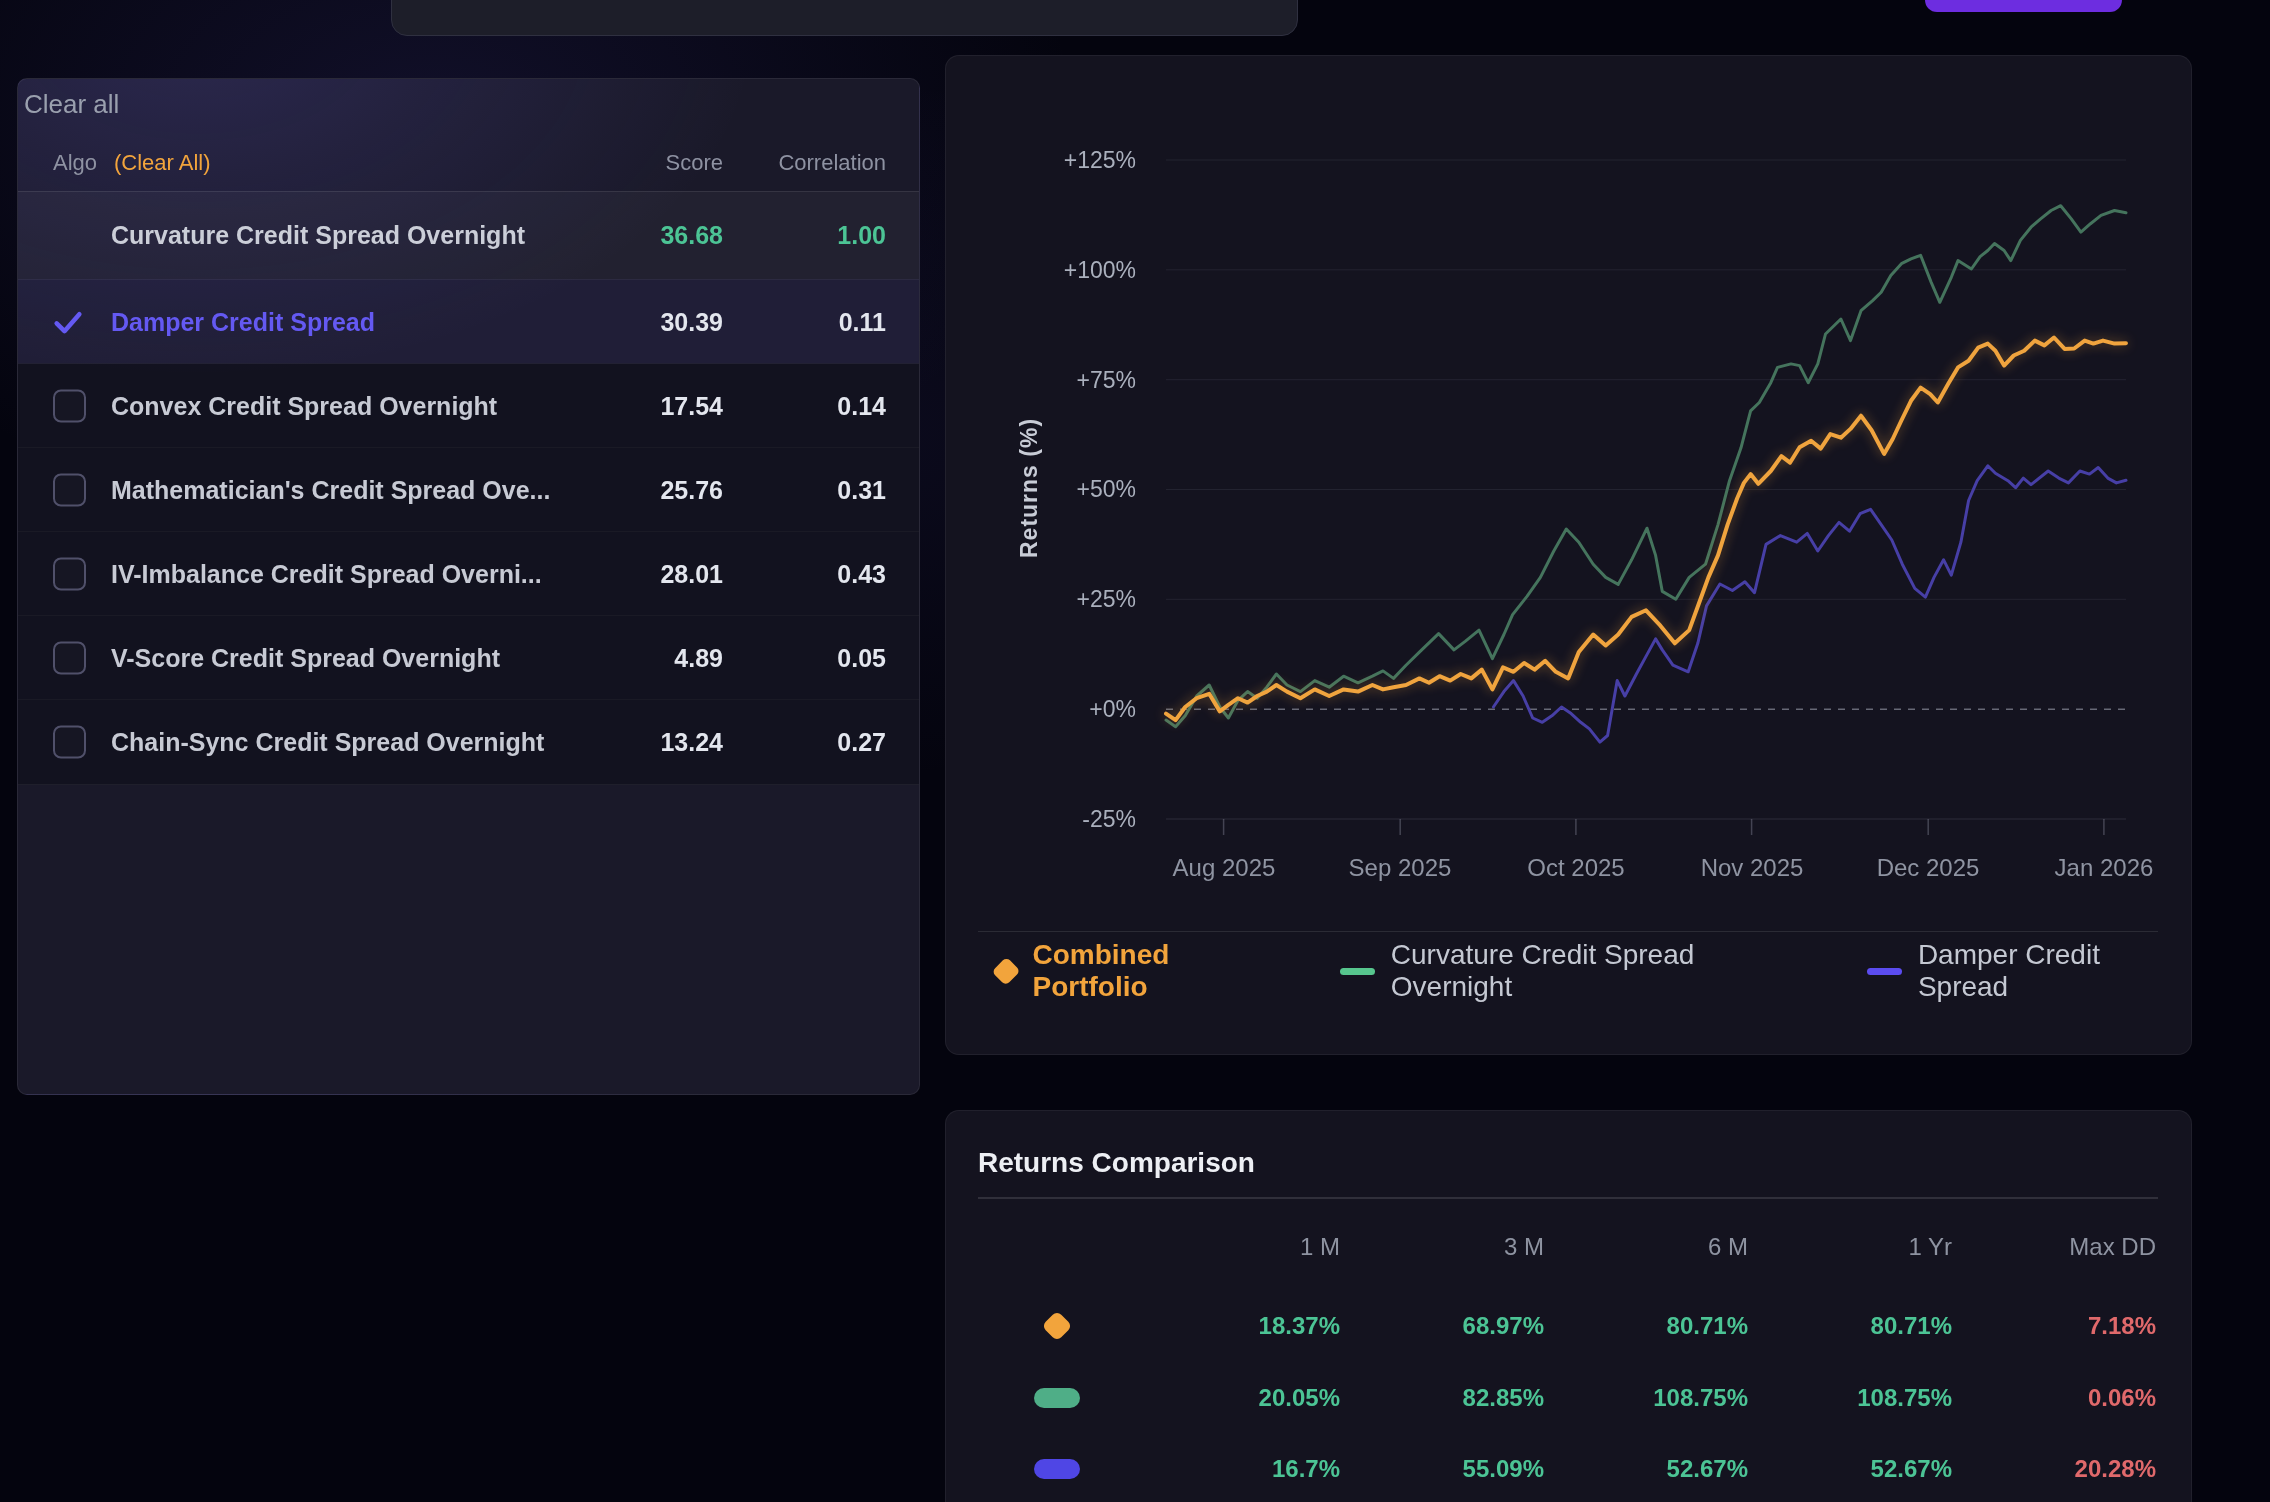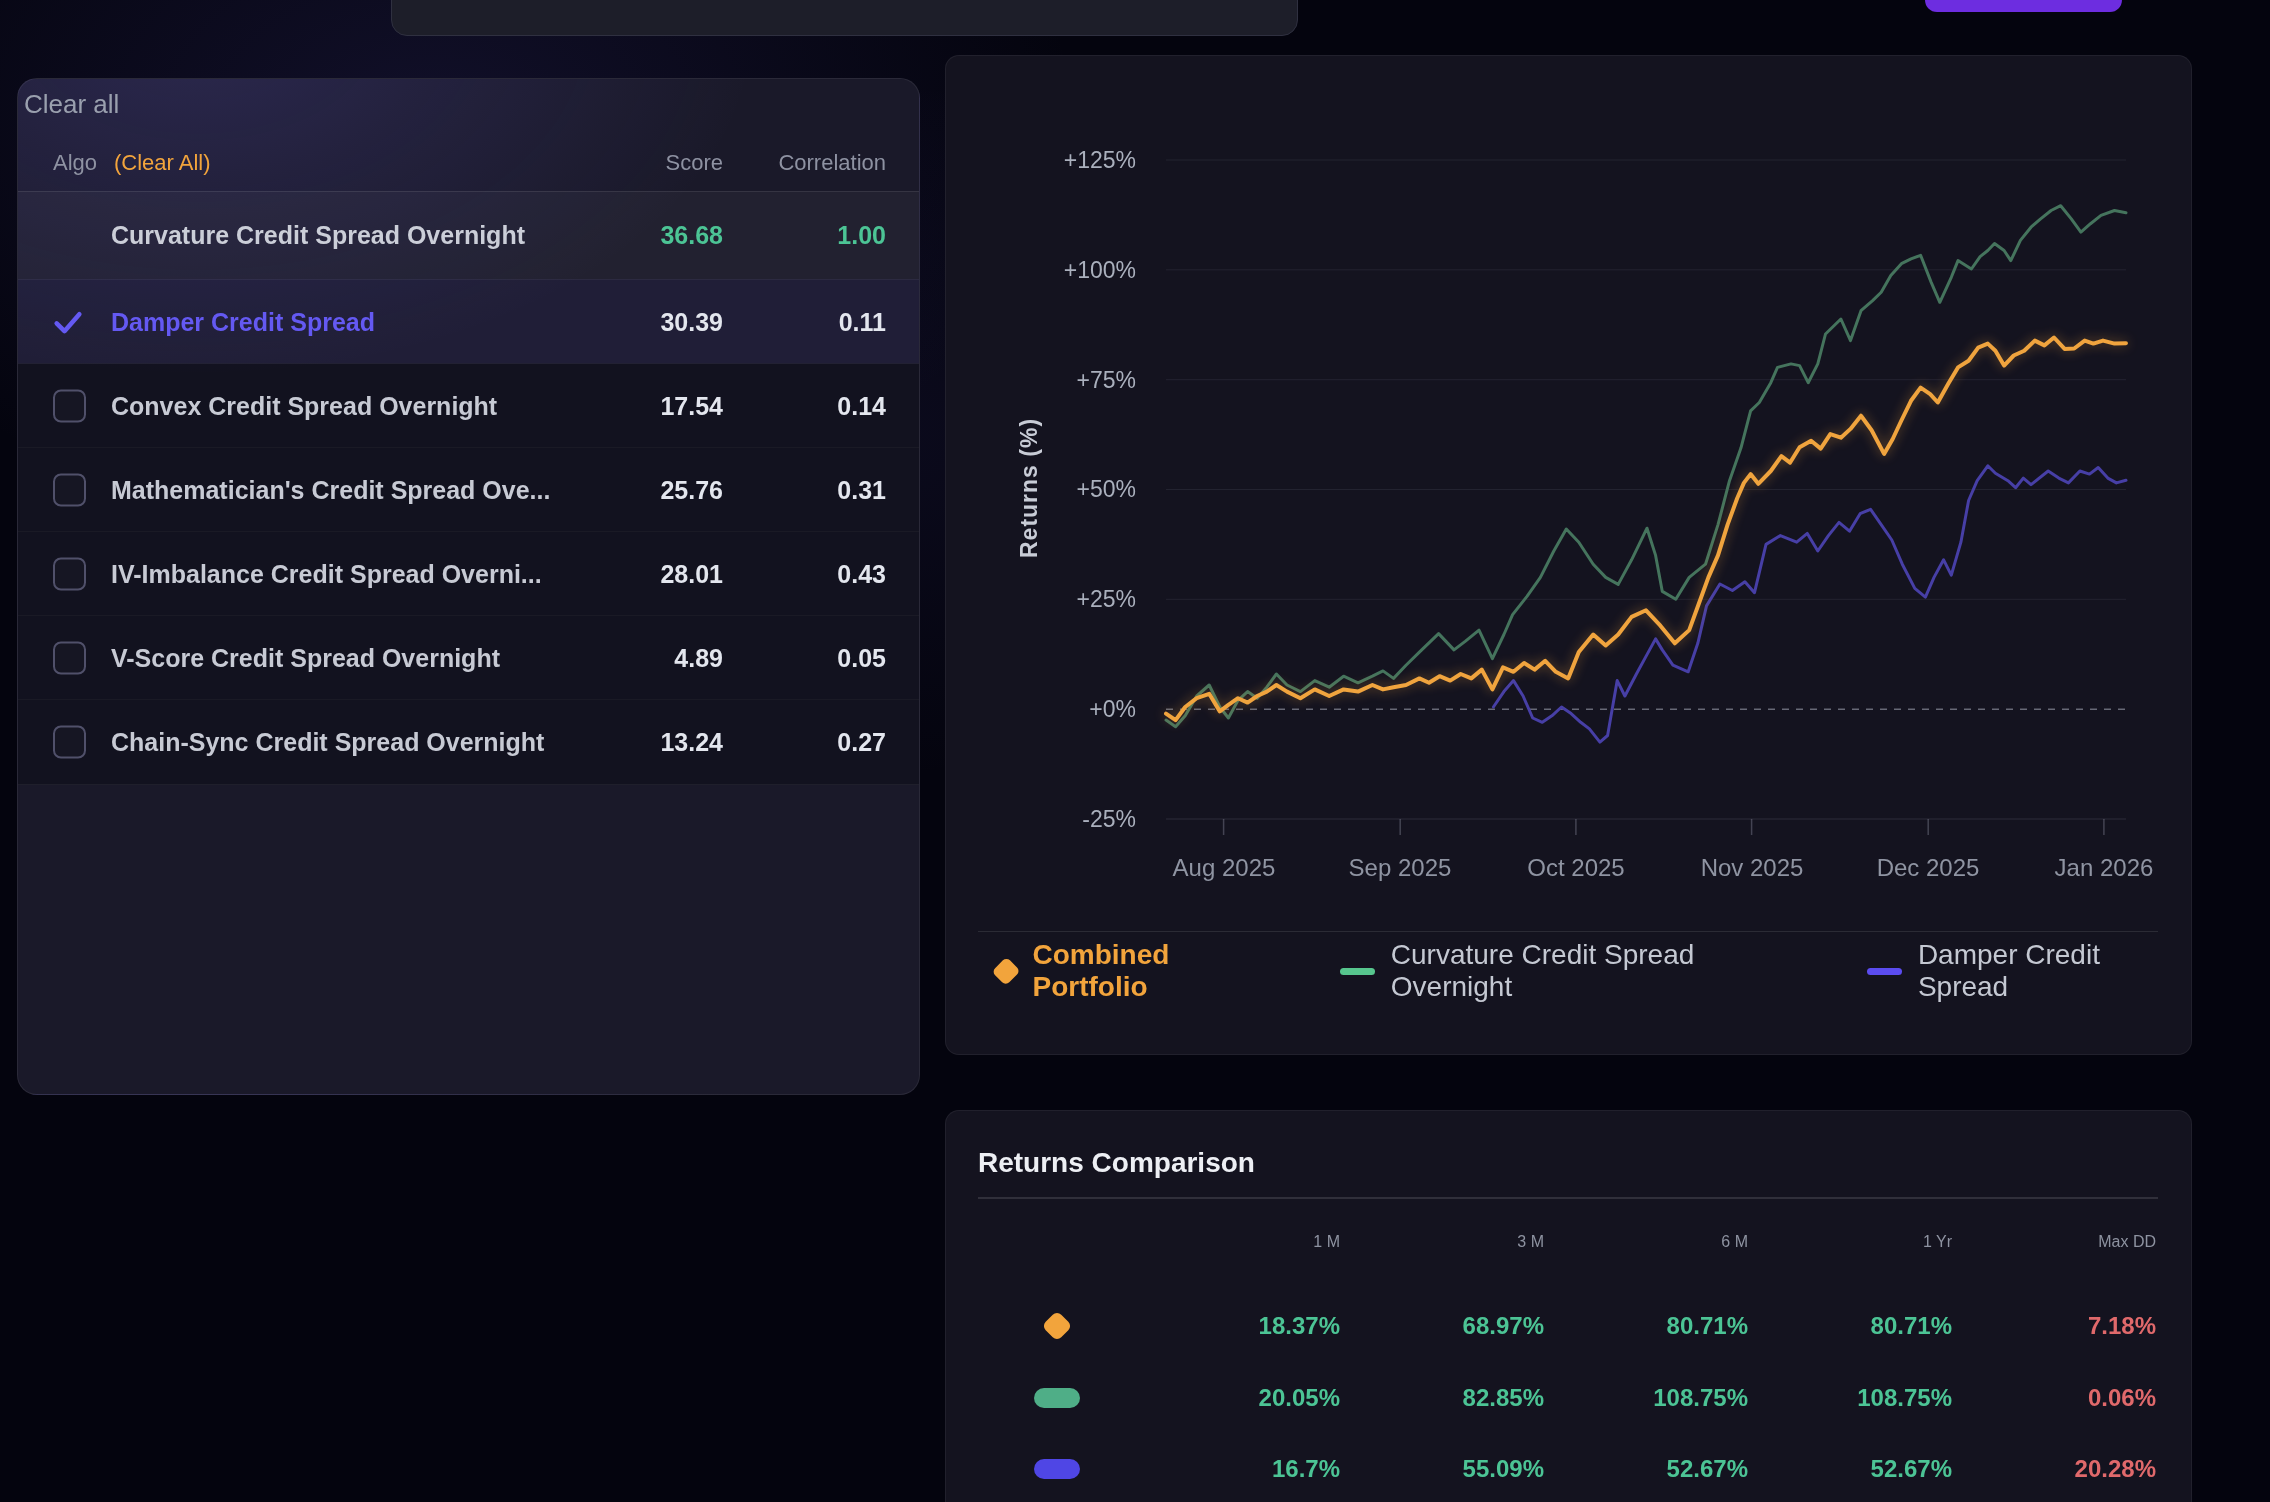--- a/index.html
+++ b/index.html
@@ -8,21 +8,21 @@
     background:
       radial-gradient(1000px 650px at 430px 120px, rgba(97,86,204,0.14), transparent 65%),
       radial-gradient(820px 540px at 860px 430px, rgba(97,86,204,0.08), transparent 65%),
       #04040e;}
   
   .search-bar{position:absolute;left:391px;top:-18px;width:905px;height:52px;border-radius:16px;
     background:#1d1e29;border:1px solid #2f3040;}
   .cta-button{position:absolute;left:1925px;top:-20px;width:197px;height:32px;border-radius:12px;
     background:var(--accent-button);}
   
-  .algo-panel{position:absolute;left:17px;top:78px;width:901px;height:1015px;border-radius:20px;
+  .algo-panel{position:absolute;left:17px;top:78px;width:901px;height:1015px;border-radius:10px;
     border:1px solid rgba(255,255,255,0.07);
     background:radial-gradient(900px 560px at 20% -5%, rgba(110,100,228,0.20), transparent 62%), #1a1929;
     overflow:hidden;}
   .floating-clear{position:absolute;left:6px;top:10px;font-size:26px;color:#9aa0ae;font-weight:500;}
   .algo-header{position:absolute;left:0;right:0;top:56px;height:56px;line-height:56px;
     border-bottom:1px solid rgba(255,255,255,0.09);font-size:22px;color:#8e92a2;}
   .algo-header .h-algo{position:absolute;left:35px;}
   .algo-header .h-clear{position:absolute;left:96px;color:var(--accent-orange);cursor:pointer;}
   .col-score{position:absolute;right:196px;text-align:right;}
   .col-corr{position:absolute;right:33px;text-align:right;}
@@ -58,21 +58,21 @@
   .legend-item{display:flex;align-items:center;gap:16px;cursor:pointer;}
   .sw-diamond{width:21px;height:21px;border-radius:5px;transform:rotate(45deg);}
   .sw-line{width:36px;height:7px;border-radius:4px;}
   .legend-label{font-size:28px;color:#c4c8d2;font-weight:500;}
   .legend-item.emph .legend-label{color:var(--accent-orange);font-weight:700;}
   
   .returns-panel{position:absolute;left:945px;top:1110px;width:1245px;height:560px;border-radius:14px;
     border:1px solid rgba(255,255,255,0.06);background:#14131f;}
   .rc-title{position:absolute;left:32px;top:36px;font-size:28px;font-weight:700;color:#edeff4;}
   .rc-divider{position:absolute;left:32px;top:86px;width:1180px;height:2px;background:rgba(255,255,255,0.12);}
-  .rc-col{position:absolute;top:122px;width:170px;text-align:right;font-size:16px;color:#8e93a1;}
+  .rc-col{position:absolute;top:122px;width:170px;text-align:right;font-size:24px;color:#8e93a1;}
   .c0{left:224px}.c1{left:428px}.c2{left:632px}.c3{left:836px}.c4{left:1040px}
   .rc-row{position:absolute;left:0;right:0;height:72px;}
   .rr0{top:179px}.rr1{top:251px}.rr2{top:322px}
   .rc-val{position:absolute;top:0;width:170px;height:72px;line-height:72px;text-align:right;
     font-size:24px;font-weight:700;color:var(--positive-green);}
   .rc-val.dd{color:var(--negative-red);}
   .icon-diamond{position:absolute;left:100px;top:50%;width:22px;height:22px;border-radius:6px;
     transform:translateY(-50%) rotate(45deg);}
   .icon-pill{position:absolute;left:88px;top:50%;transform:translateY(-50%);width:46px;height:20px;border-radius:10px;}
 </style>

